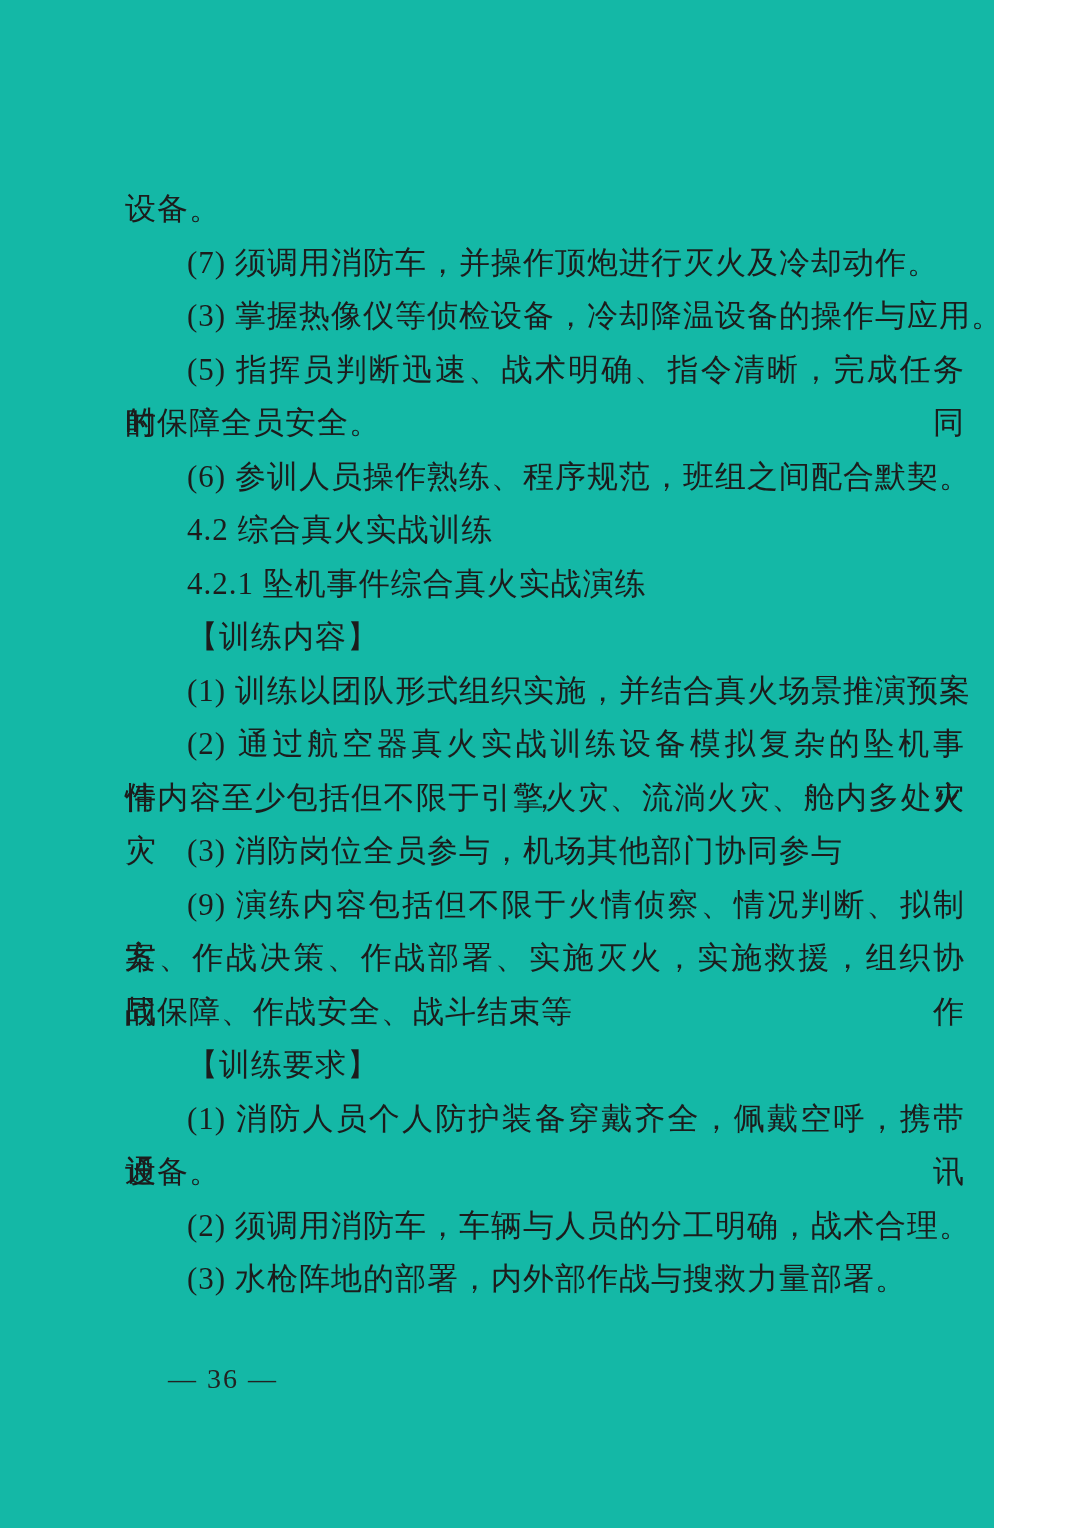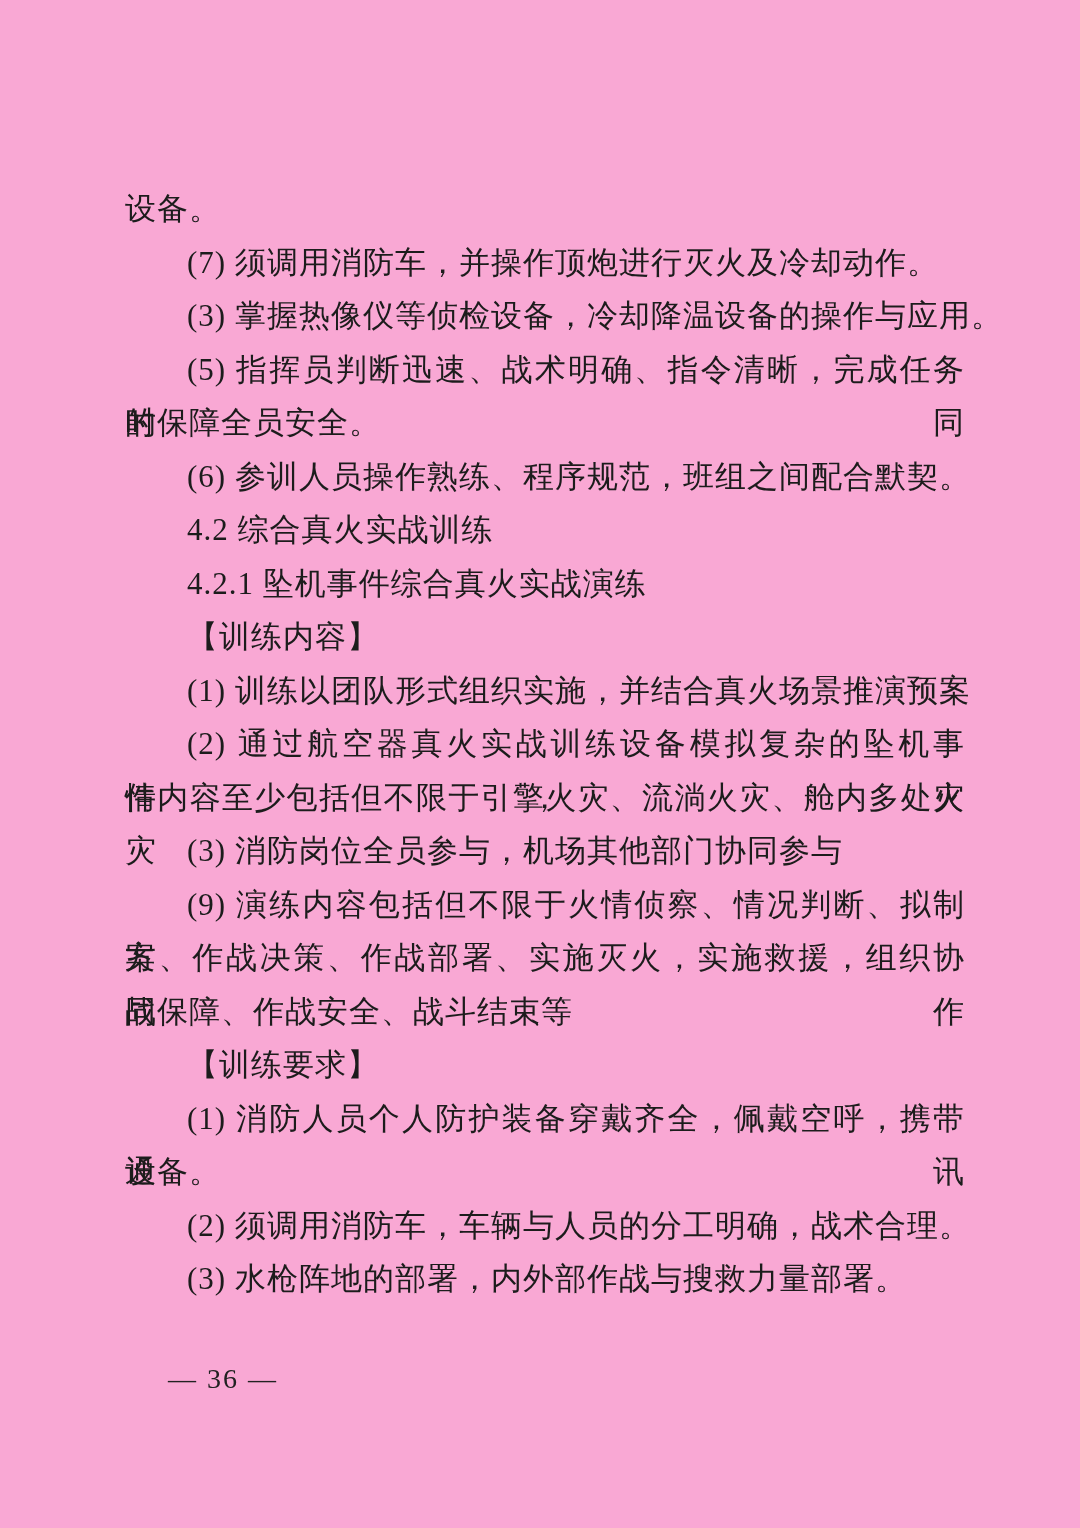--- a/index.html
+++ b/index.html
@@ -2,23 +2,23 @@
 <html><head>
 <meta charset="utf-8">
 <style>
   html, body {
     margin: 0;
     padding: 0;
     background: #ffffff;
   }
   .page {
     position: relative;
-    width: 1080px;
+    width: 994px;
     height: 1528px;
-    background: #f9a8d4;
+    background: #14b8a6;
     font-family: "Liberation Serif", "DejaVu Serif", serif;
     color: #1c1c1c;
     overflow: hidden;
   }
   .content {
     position: absolute;
     left: 125px;
     top: 182px;
     width: 840px;
   }

